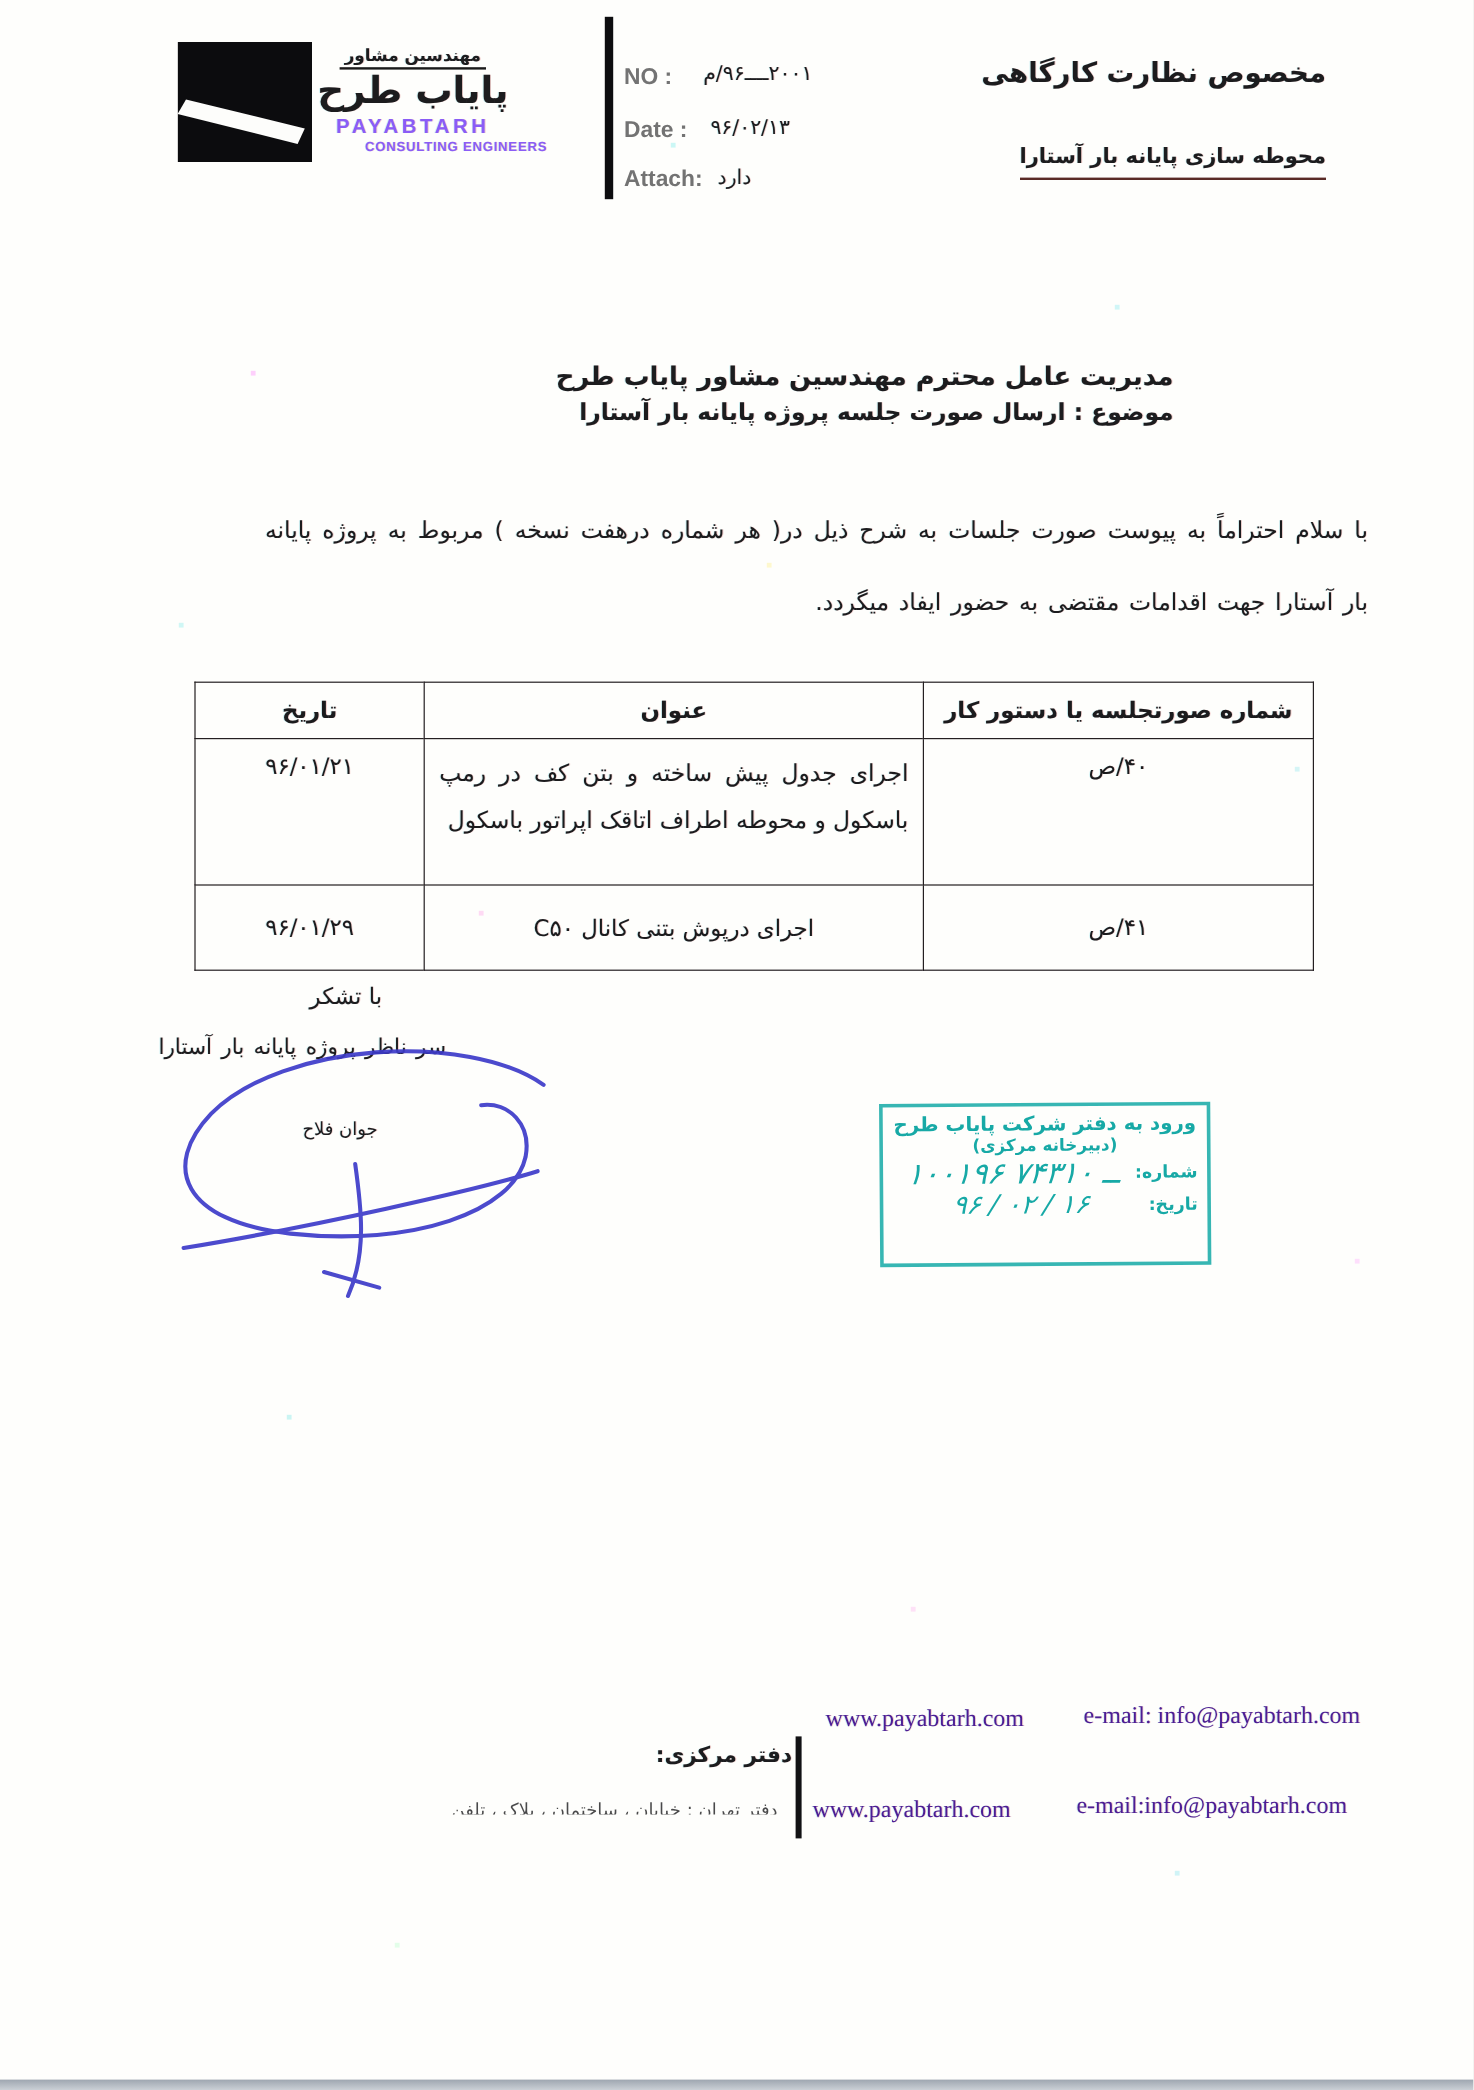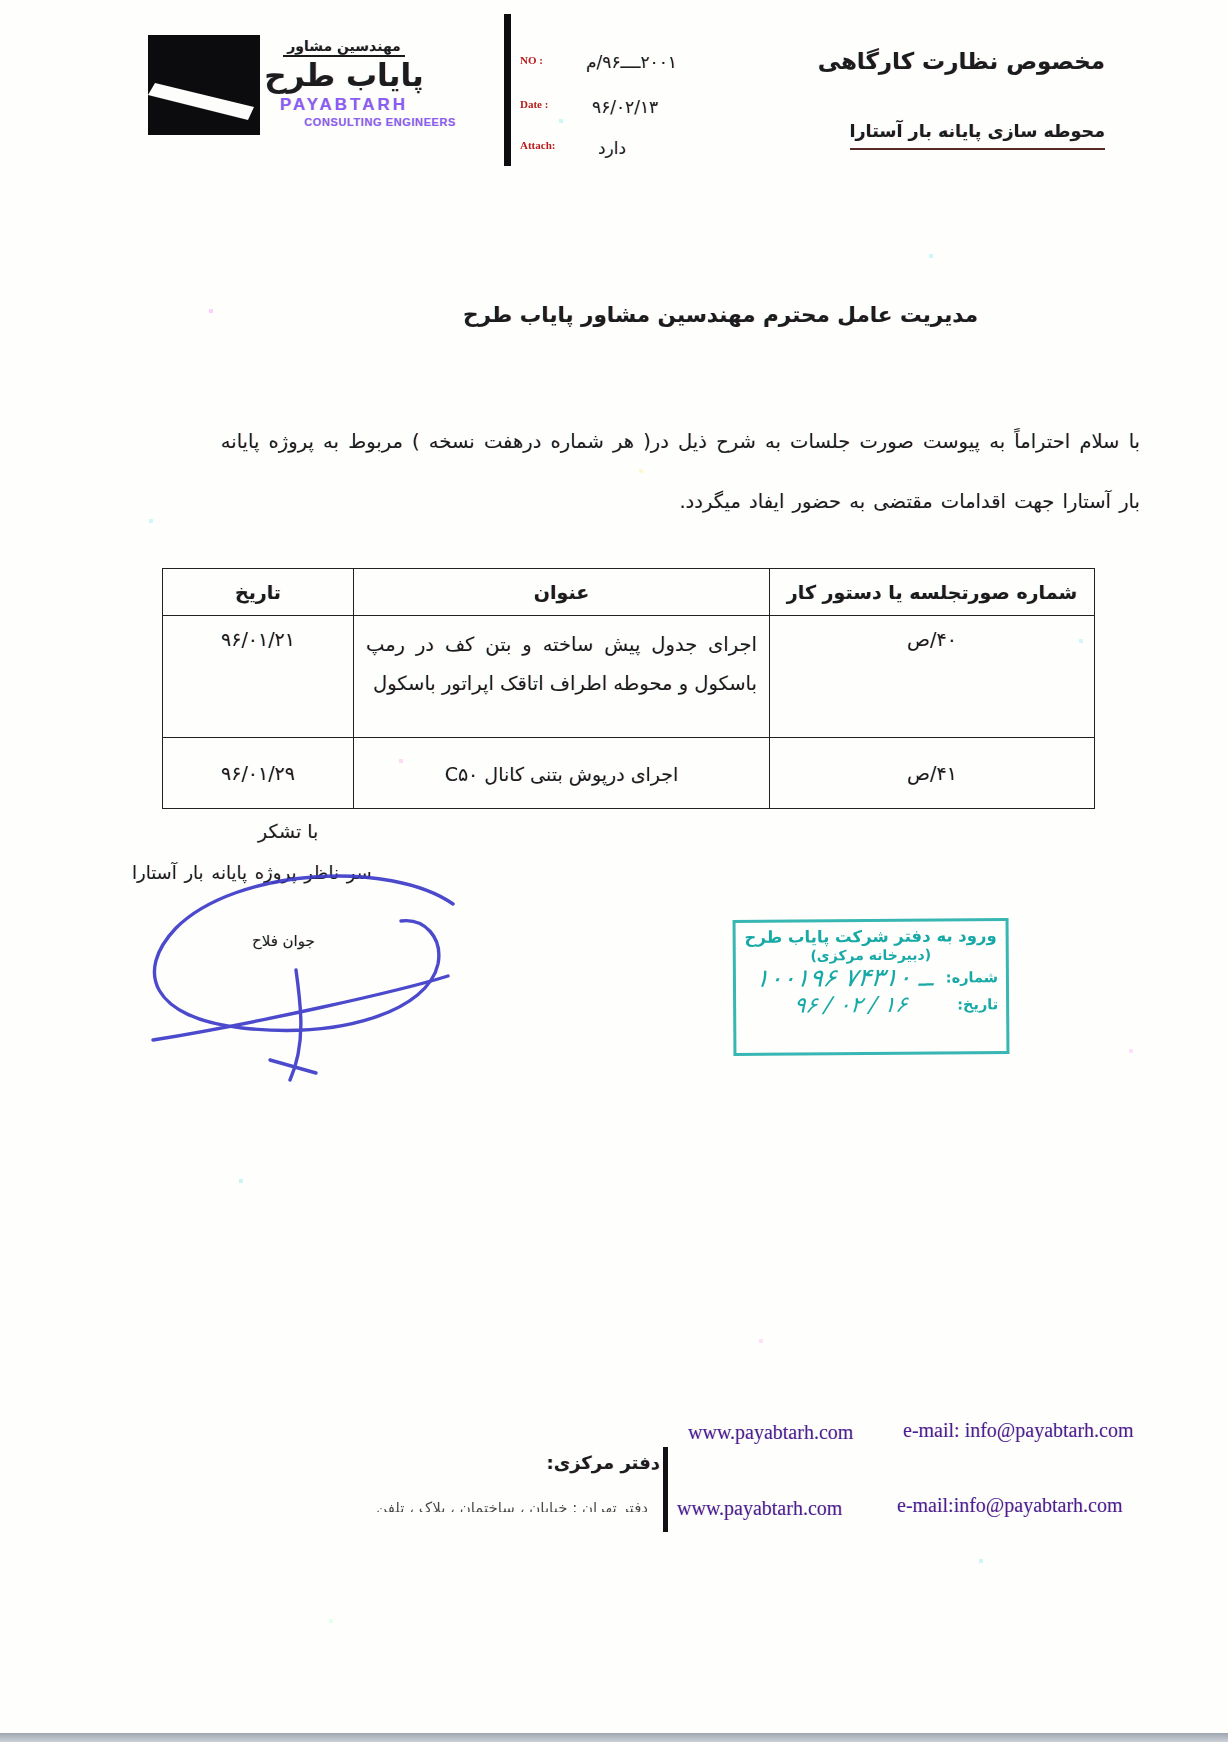--- a/index.html
+++ b/index.html
@@ -13,21 +13,21 @@
 
   
   #logo-square{left:148px;top:35px;width:112px;height:100px;}
   #brand{left:232px;top:36px;width:224px;text-align:center;}
   .brand-fa-small{display:inline-block;font-size:14px;font-weight:bold;border-bottom:2.5px solid #1a1a1a;
                   padding:0 4px 1px 4px;}
   .brand-fa-large{font-size:31px;font-weight:bold;line-height:1.1;margin-top:1px;}
   .brand-en{font-size:17px;font-weight:bold;letter-spacing:3px;margin-top:3px;}
   .brand-en-sub{font-size:11px;font-weight:bold;letter-spacing:.6px;text-align:right;margin-top:1px;}
   #divider-bar{left:504px;top:14px;width:7px;height:152px;background:#0d0d0f;}
-  .field-label{font-size:11px;font-weight:600;color:#b91c1c;font-family:Liberation Serif, serif;}
+  .field-label{font-size:19px;font-weight:600;color:#737373;}
   .field-value{font-size:17px;}
   #no-label{left:520px;top:54px;}     #no-value{left:586px;top:52px;}
   #date-label{left:520px;top:98px;}   #date-value{left:592px;top:97px;}
   #attach-label{left:520px;top:139px;}#attach-value{left:598px;top:138px;}
   #hdr-right-1{right:123px;top:48px;font-size:23px;font-weight:bold;}
   #hdr-right-2{right:123px;top:121px;font-size:17.5px;font-weight:bold;padding-bottom:7px;
                border-bottom:2.5px solid #5a2a26;}
 
   
   #addressee{right:250px;top:268px;font-size:21.5px;font-weight:bold;margin-top:34px;}
@@ -108,20 +108,21 @@
   <div id="no-value" class="abs fa field-value scanink">۲۰۰۱ــــ۹۶/م</div>
   <div id="date-label" class="abs en field-label">Date :</div>
   <div id="date-value" class="abs fa field-value scanink">۹۶/۰۲/۱۳</div>
   <div id="attach-label" class="abs en field-label">Attach:</div>
   <div id="attach-value" class="abs fa field-value scanink">دارد</div>
 
   <div id="hdr-right-1" class="abs fa scanink">مخصوص نظارت کارگاهی</div>
   <div id="hdr-right-2" class="abs fa scanink">محوطه سازی پایانه بار آستارا</div>
 
   <div id="addressee" class="abs fa scanink">مدیریت عامل محترم مهندسین مشاور پایاب طرح</div>
+  <div id="subject" class="abs fa scanink">موضوع : ارسال صورت جلسه پروژه پایانه بار آستارا</div>
   <div id="body-line1" class="abs fa scanink">با سلام احتراماً به پیوست صورت جلسات به شرح ذیل در( هر شماره درهفت نسخه ) مربوط به پروژه پایانه</div>
   <div id="body-line2" class="abs fa scanink">بار آستارا جهت اقدامات مقتضی به حضور ایفاد میگردد.</div>
 
   <div id="minutes-table" class="abs">
     <table>
       <tbody>
           <tr>
         <th class="col-no scanink">شماره صورتجلسه یا دستور کار</th>
         <th class="col-title scanink">عنوان</th>
         <th class="col-date scanink">تاریخ</th>

